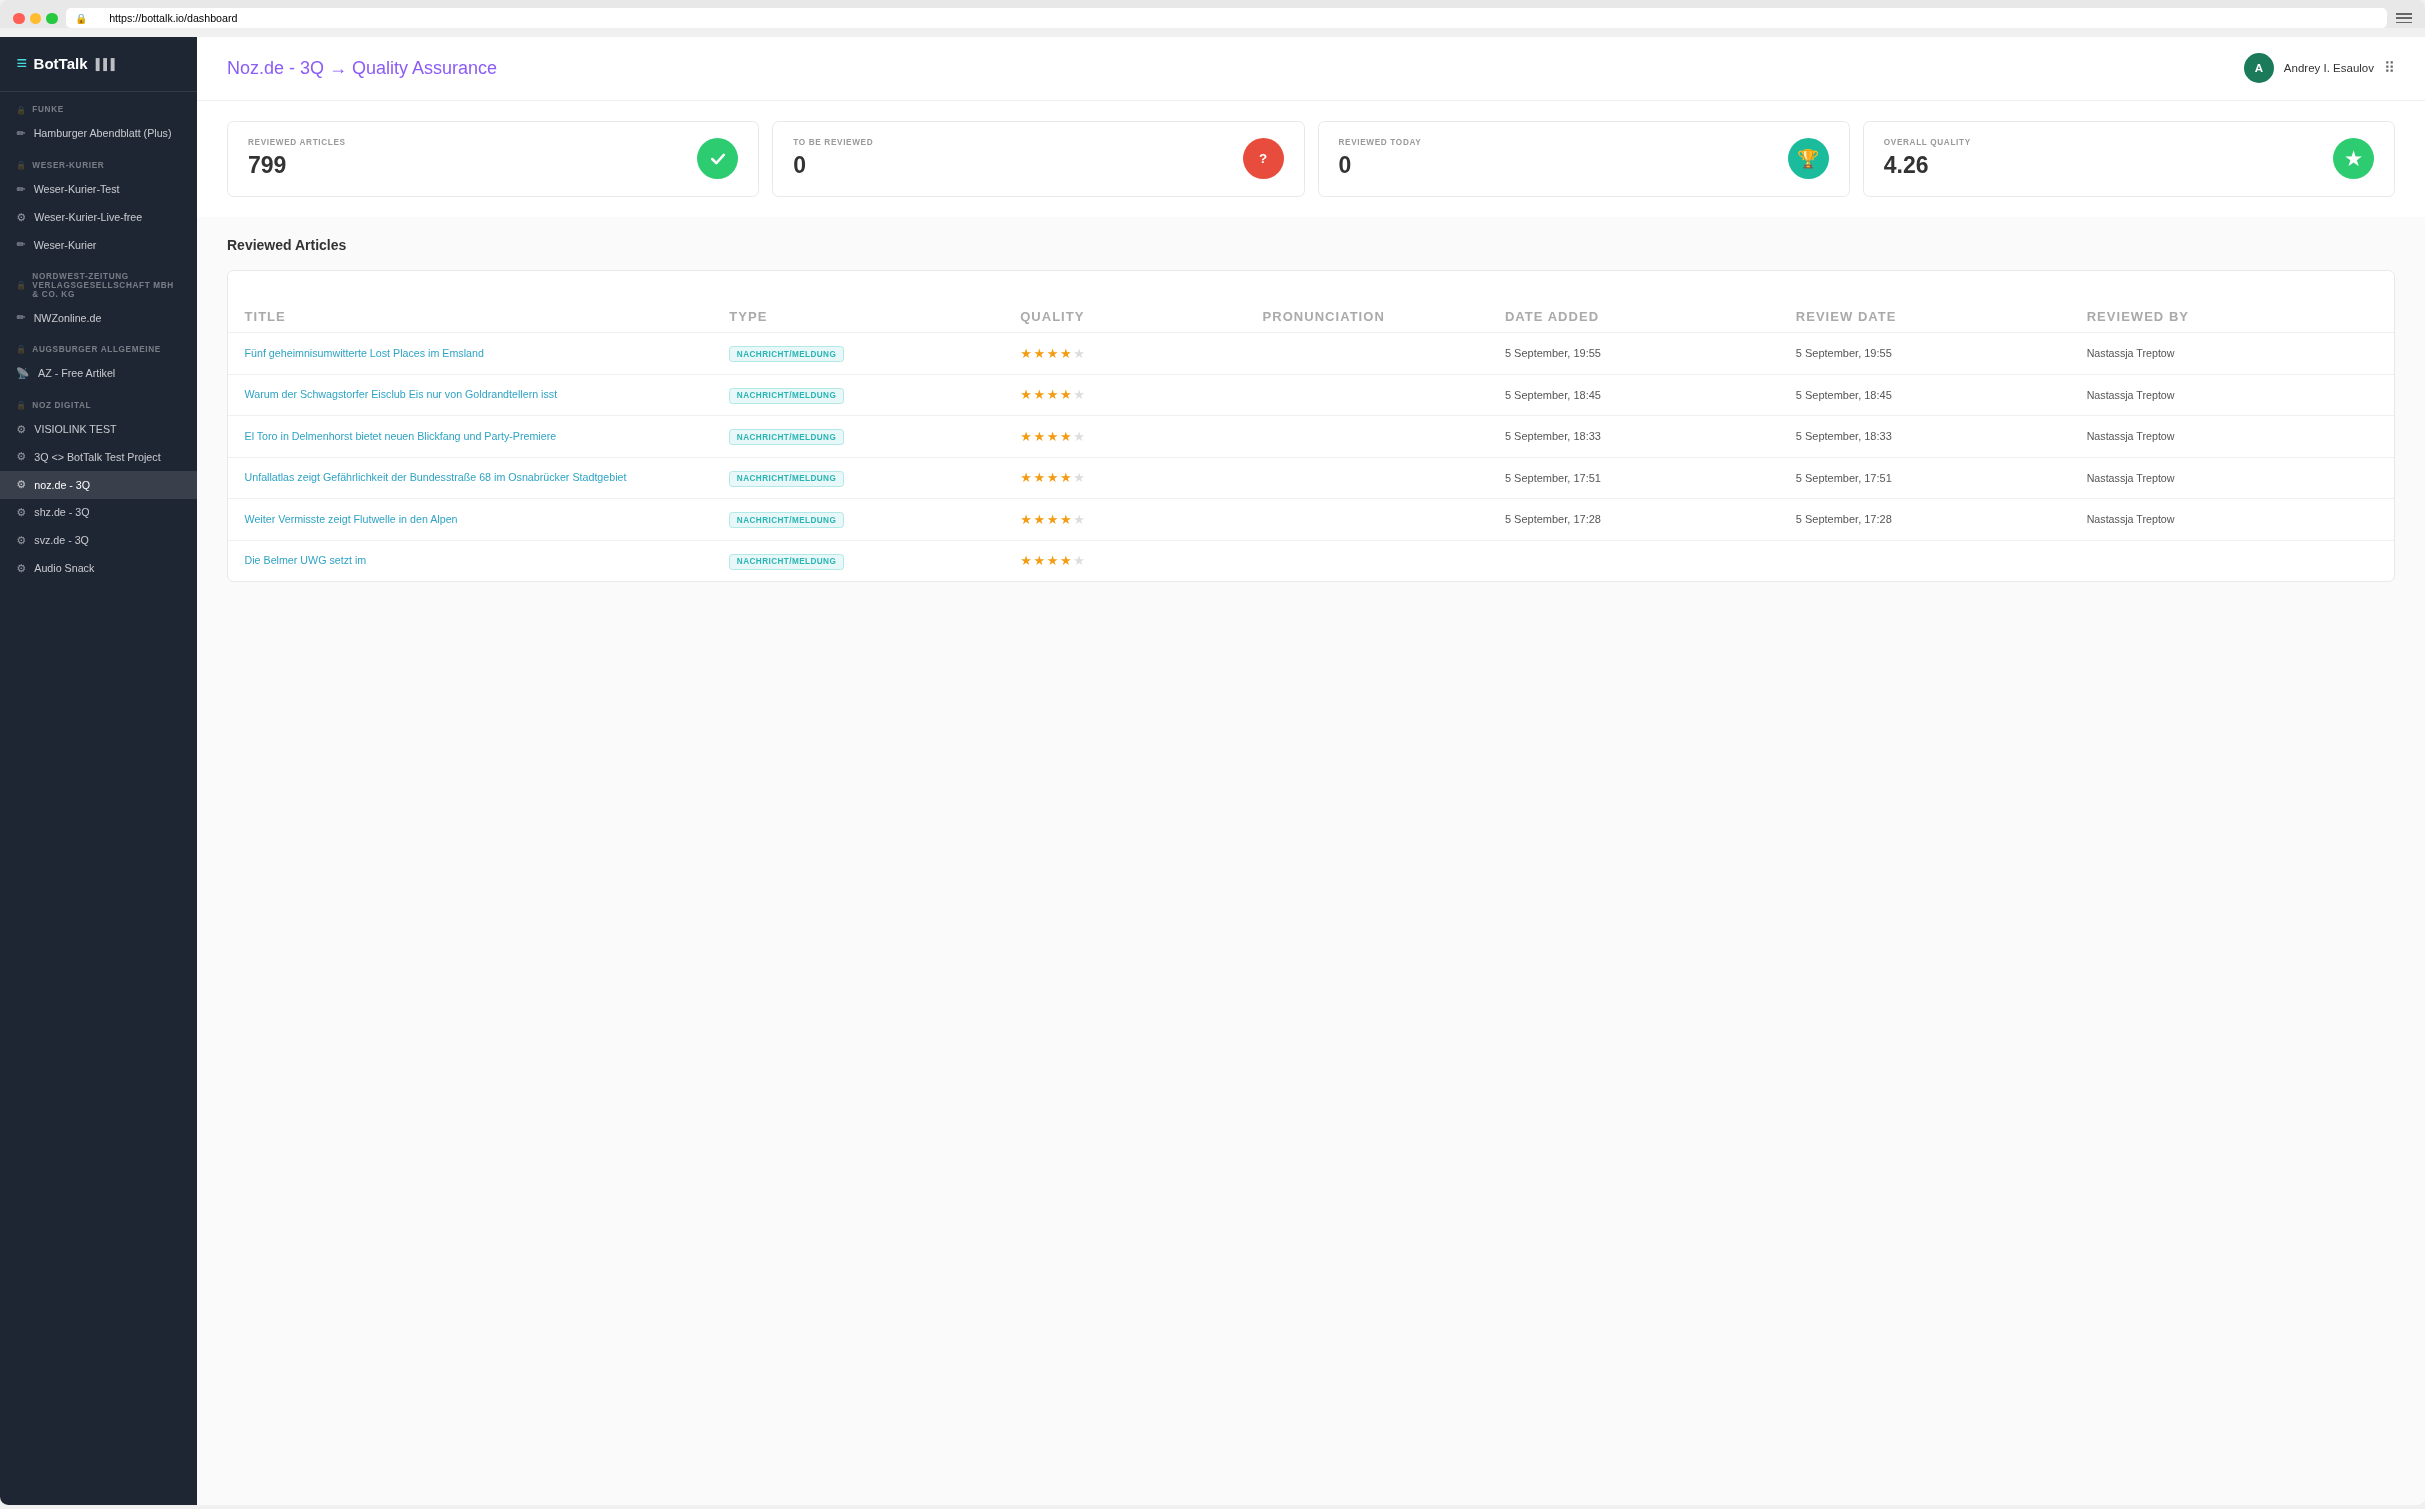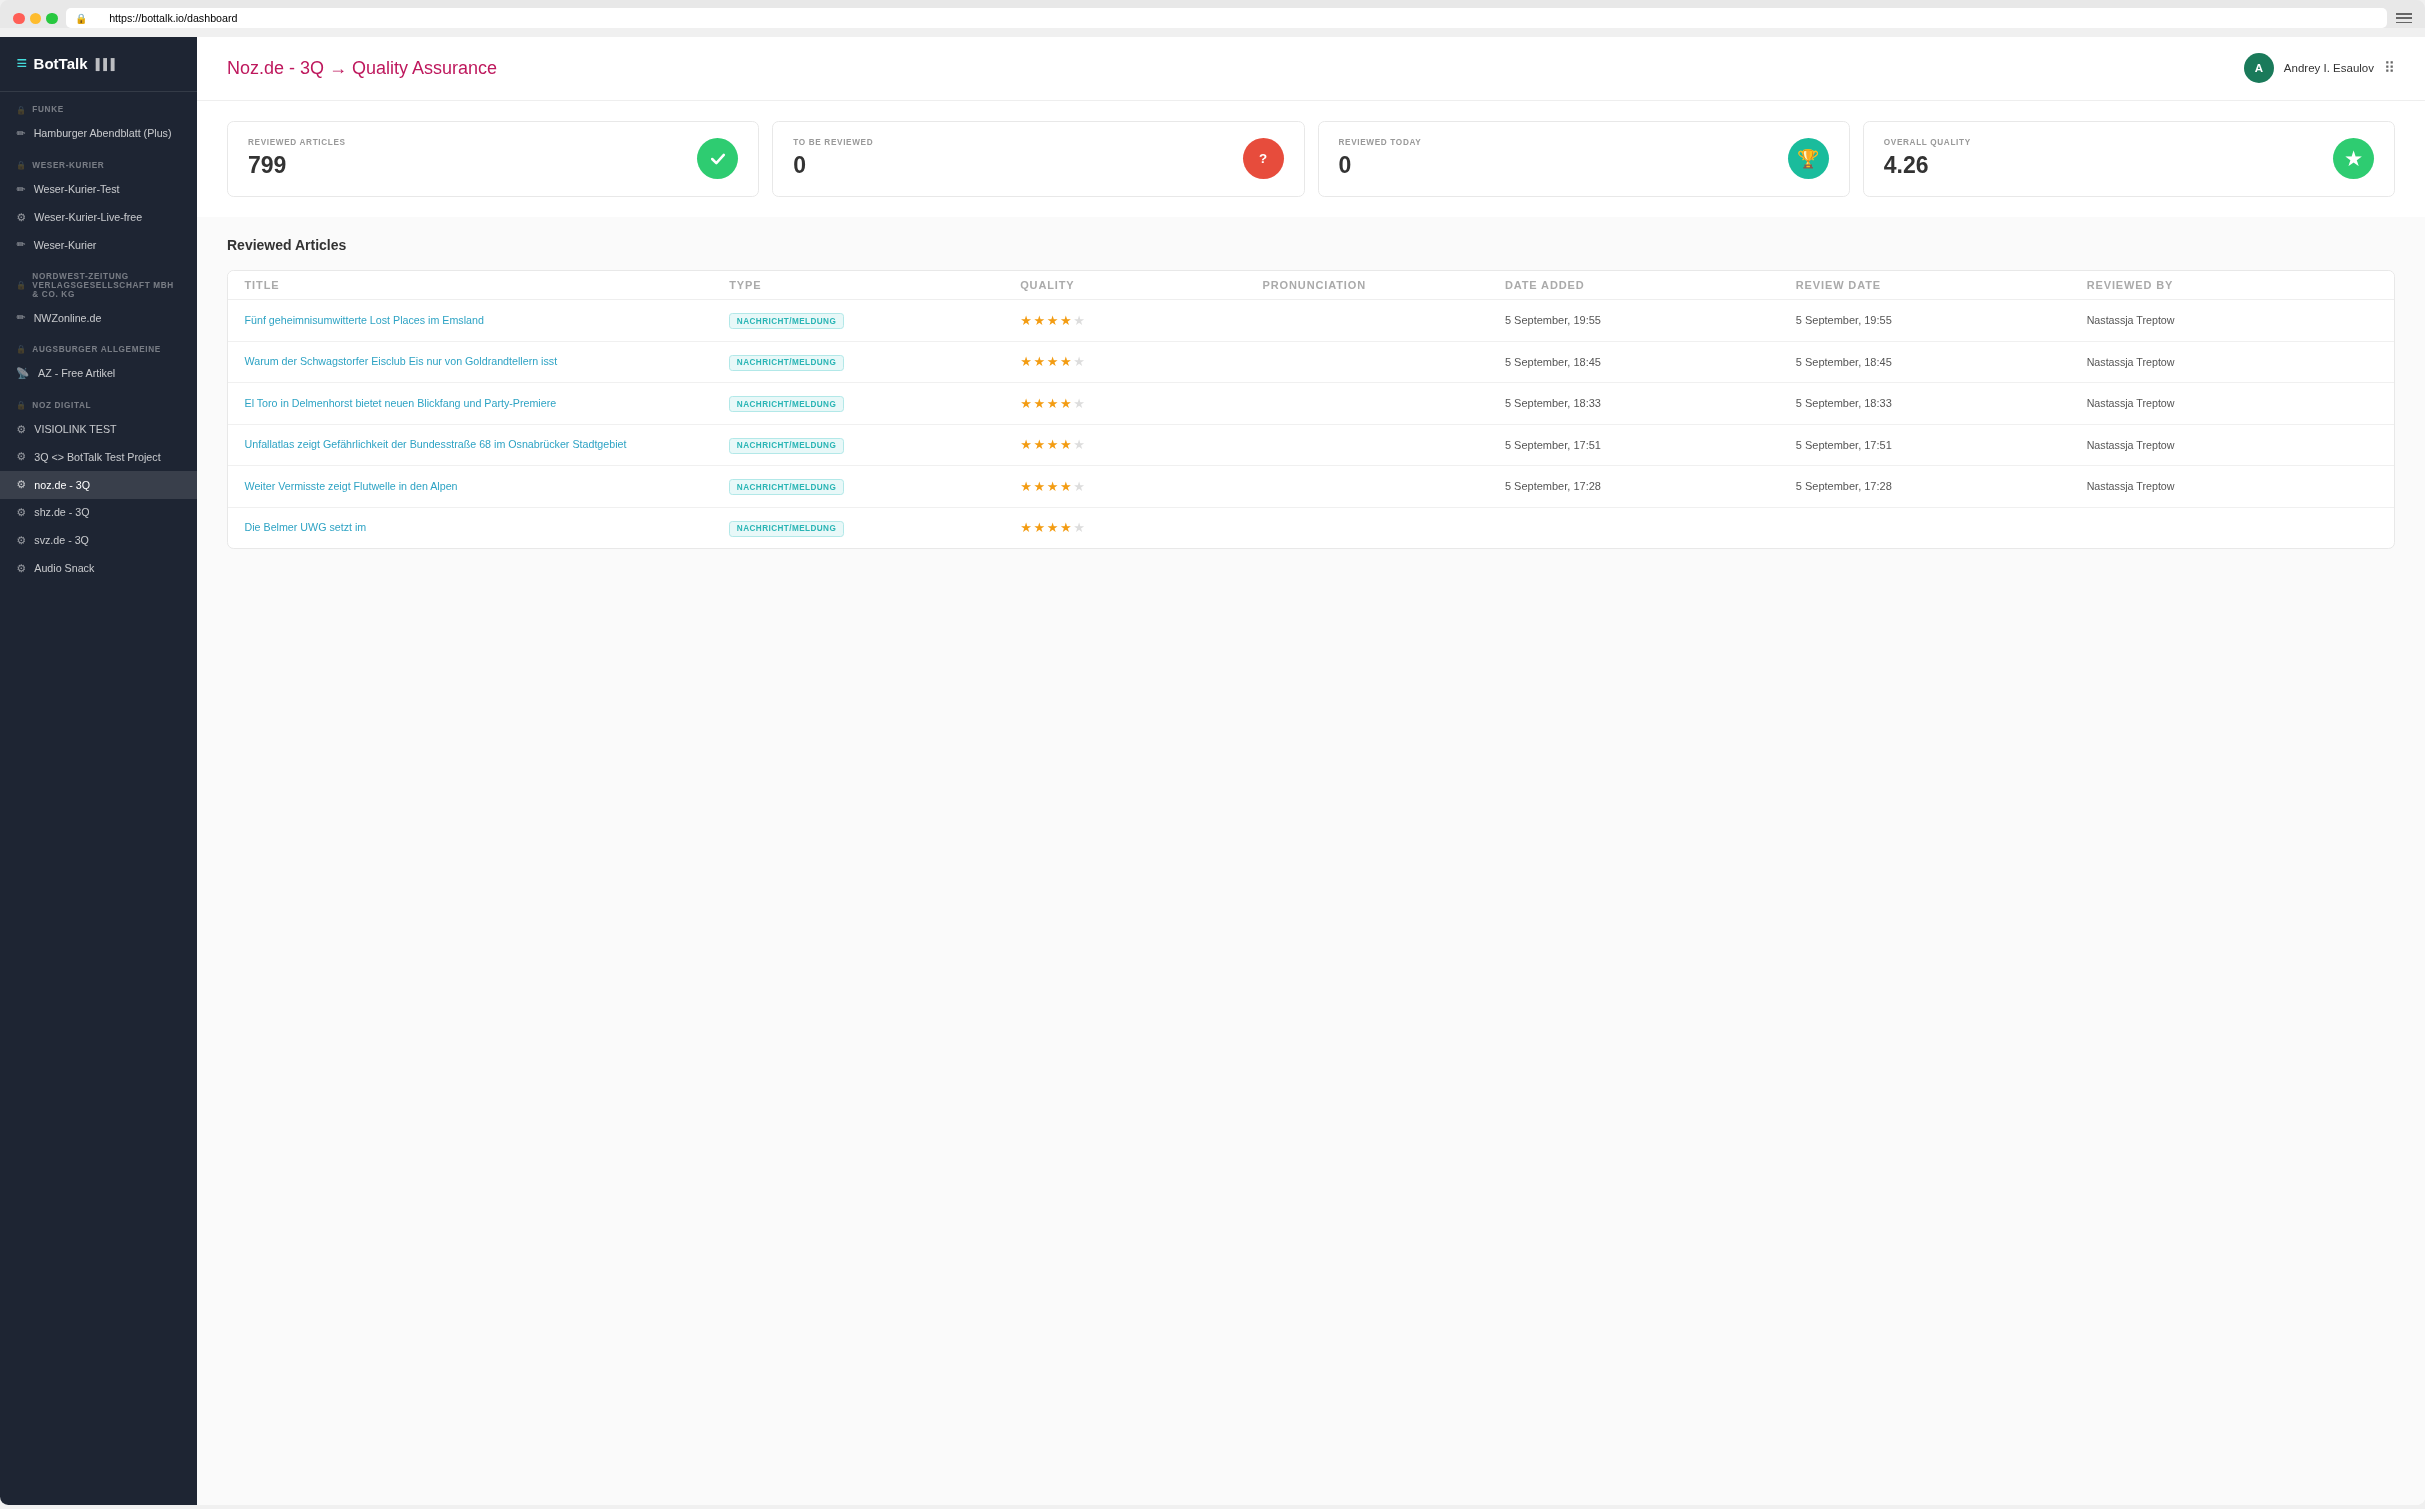--- a/index.html
+++ b/index.html
@@ -60,21 +60,21 @@
 
     
     .main-content { flex: 1; overflow-y: auto; background: #fafafa; }
 
     
     .main-header {
       background: white; padding: 16.5px 30px; display: flex;
       align-items: center; justify-content: space-between;
       border-bottom: 0.8px solid #eee;
     }
-    .page-title { font-size: 18px; font-weight: 400; color: #be185d; }
+    .page-title { font-size: 18px; font-weight: 400; color: #8b5cf6; }
     .header-right { display: flex; align-items: center; gap: 10px; }
     .avatar {
       width: 30px; height: 30px; border-radius: 50%; background: #1a7a5a;
       display: flex; align-items: center; justify-content: center;
       color: white; font-size: 11.5px; font-weight: 600;
     }
     .user-name { font-size: 11.5px; color: #333; text-align: center; }
     .grid-icon { font-size: 15px; color: #666; cursor: pointer; }
 
     
@@ -100,21 +100,21 @@
     .articles-section { padding: 20px 30px; background: #fafafa; }
     .articles-title { font-size: 14px; font-weight: 600; color: #333; margin-bottom: 16.5px; }
 
     
     .articles-table { width: 100%; background: white; border-radius: 6.6px; border: 0.8px solid #e8e8e8; overflow: hidden; }
     .table-header {
       display: grid;
       grid-template-columns: 2fr 1.2fr 1fr 1fr 1.2fr 1.2fr 1.2fr;
       padding: 8.2px 16.5px; background: white; border-bottom: 1.6px solid #eee;
     }
-    .col-header { font-size: 11px; font-weight: 700; color: #aaa; letter-spacing: 0.08em; }
+    .col-header { font-size: 13px; font-weight: 700; color: #aaa; letter-spacing: 0.08em; margin-top: 30px; }
     .table-row {
       display: grid;
       grid-template-columns: 2fr 1.2fr 1fr 1fr 1.2fr 1.2fr 1.2fr;
       padding: 11.5px 16.5px; border-bottom: 0.8px solid #f0f0f0; align-items: center;
     }
     .table-row:last-child { border-bottom: none; }
     .article-link { font-size: 10.7px; color: #2ea3c4; cursor: pointer; line-height: 1.4; }
     .type-badge {
       display: inline-block; padding: 2.5px 6.6px; border-radius: 3.3px;
       font-size: 8.2px; font-weight: 600; letter-spacing: 0.05em;

